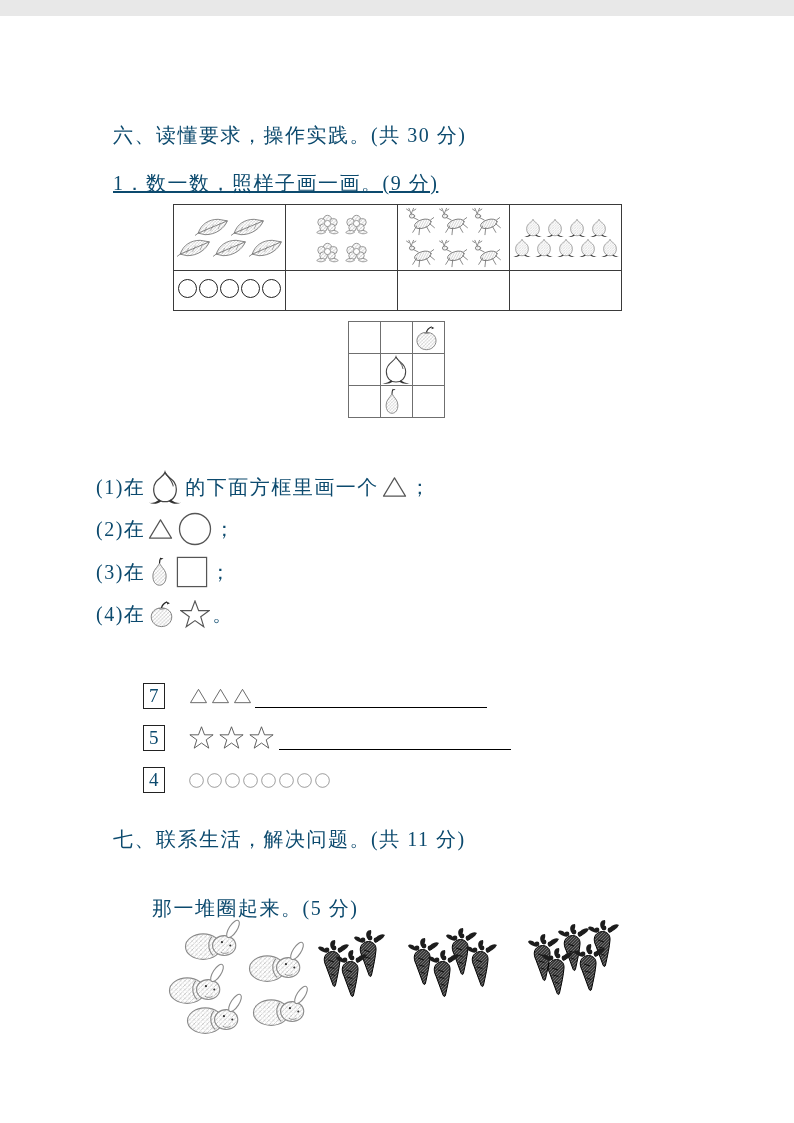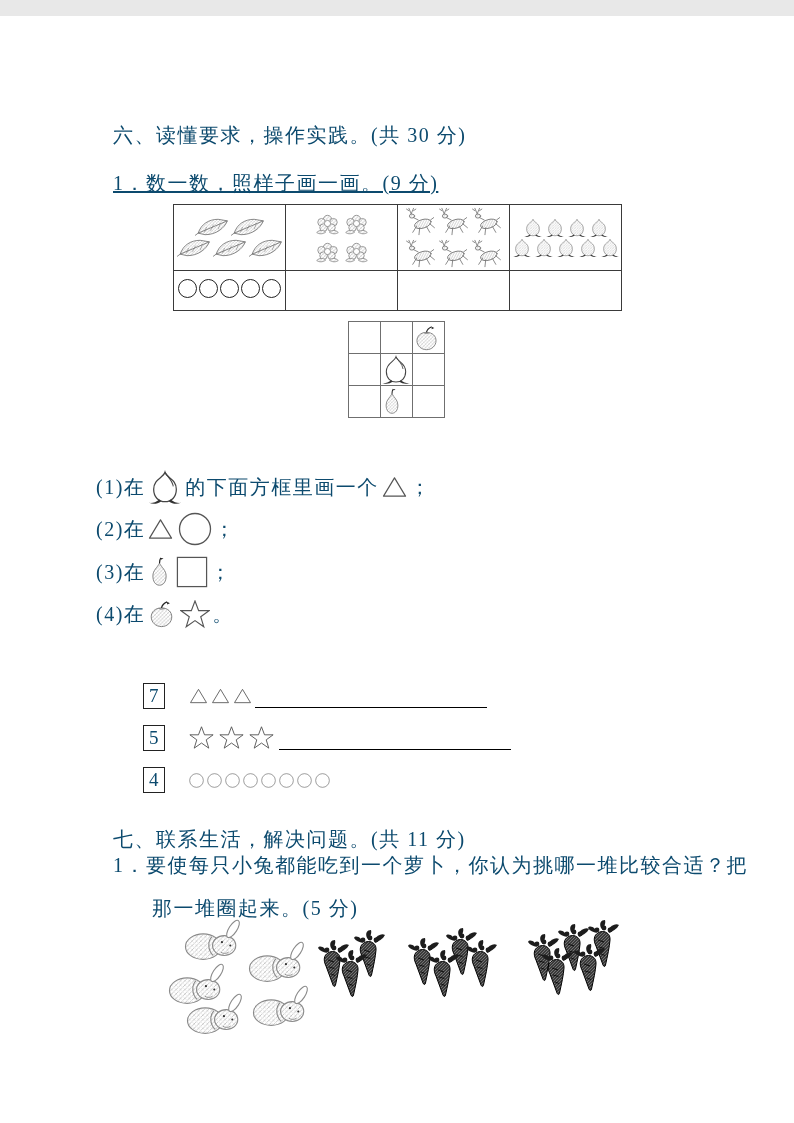--- a/index.html
+++ b/index.html
@@ -414,21 +414,20 @@
           <use href="#sym-cir"></use>
         </svg>
         <svg width="15" height="15" class="fig" style="margin-right: 3px;">
           <use href="#sym-cir"></use>
         </svg>
       </span>
   </div>
 
   <div class="abs txt" style="left:113px;top:810px;">七、联系生活，解决问题。(共 11 分)</div>
 
-  <div class="abs txt" style="left:113px;top:836px;">1．要使每只小兔都能吃到一个萝卜，你认为挑哪一堆比较合适？把</div>
   <div class="abs txt" style="left:152px;top:879px;">那一堆圈起来。(5 分)</div>
 
   <div class="grp" id="rabbits-group" style="left:166px;top:903px;width:170px;height:116px;">
       <svg width="60" height="42" class="fig" style="left: 16px; top: 0px;">
         <use href="#sym-rabbit"></use>
       </svg>
       <svg width="60" height="42" class="fig" style="left: 80px; top: 22px;">
         <use href="#sym-rabbit"></use>
       </svg>
       <svg width="60" height="42" class="fig" style="left: 0px; top: 44px;">

